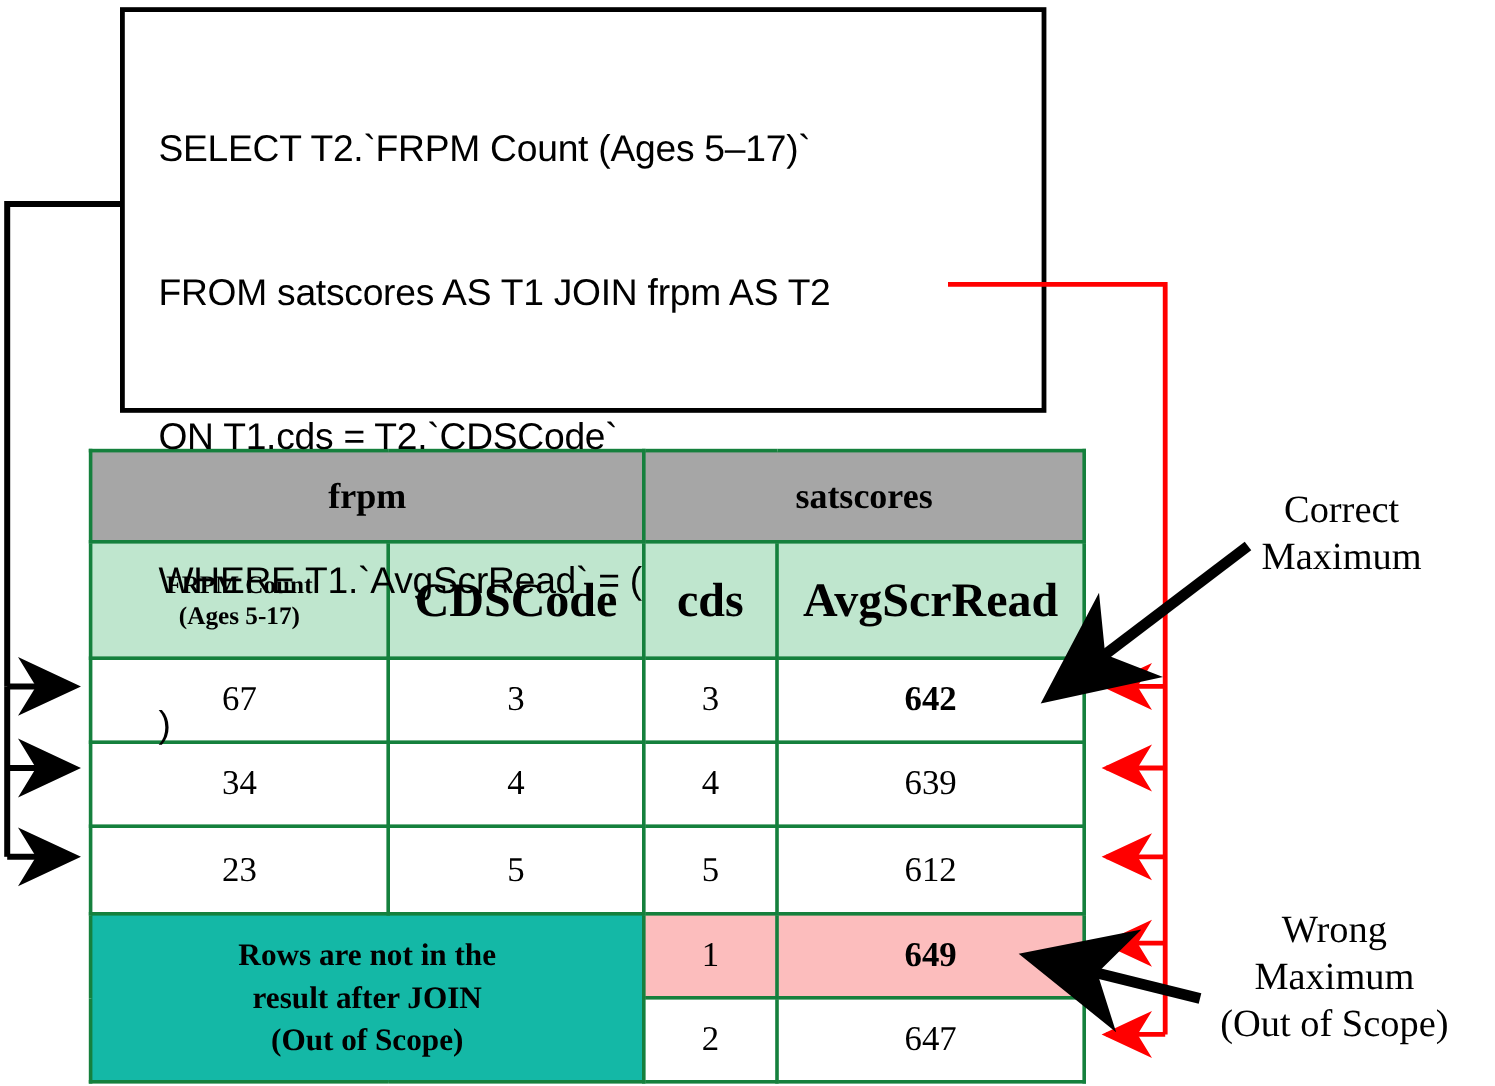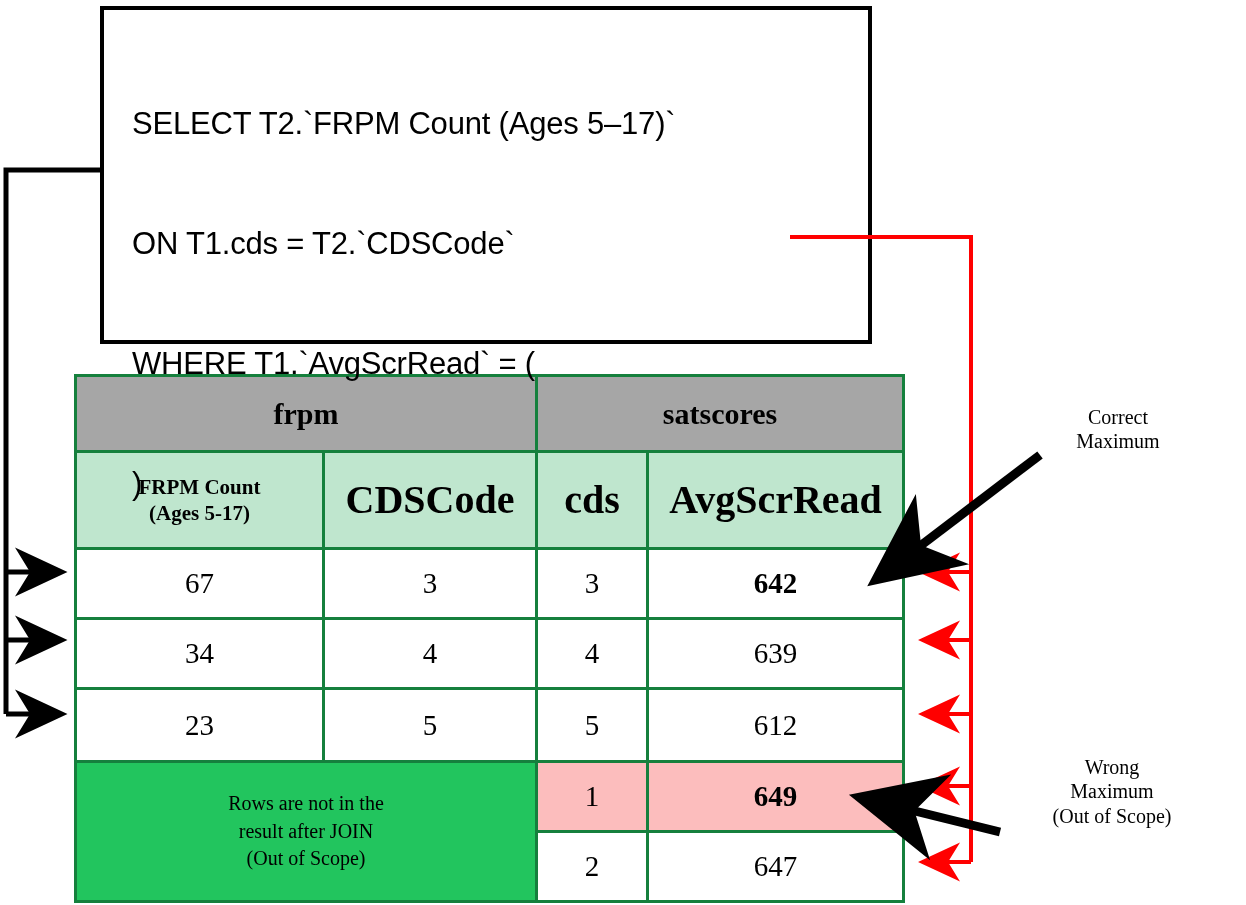--- a/index.html
+++ b/index.html
@@ -86,58 +86,60 @@
   .data-cell {
     font-size: 29px;
     height: 67px;
     background: #ffffff;
   }
   .data-cell.tall { height: 70px; }
   .data-cell.bold { font-weight: bold; }
   .pink { background: #fcbdbd; }
   .muted { color: #808080; }
   .oos-note {
-    font-size: 20px;
+    font-size: 26px;
     line-height: 1.38;
-    background: #22c55e;
+    background: #14b8a6;
+    font-weight: bold;
   }
   .row-pink { height: 70px; }
   .row-last { height: 68px; }
 
   
   #overlay {
     position: absolute;
     left: 0; top: 0;
     width: 1246px;
     height: 905px;
     z-index: 6;
     pointer-events: none;
   }
 
   
   .annot {
     position: absolute;
     font-family: "Liberation Serif", serif;
-    font-size: 20px;
+    font-size: 32px;
     line-height: 1.22;
     color: #000000;
     text-align: center;
     z-index: 7;
   }
   #annot-correct { left: 1000px; top: 405px; width: 236px; }
   #annot-wrong   { left: 978px;  top: 755px; width: 268px; }
 </style>
 </head>
 <body>
 
 <div id="canvas">
 
   <div id="sql-box">
     <div id="sql-code">
       <span class="sql-line"><span>SELECT T2.`FRPM Count (Ages 5–17)`</span></span>
+      <span class="sql-line"><span>FROM satscores AS T1 JOIN frpm AS T2</span></span>
       <span class="sql-line"><span>ON T1.cds = T2.`CDSCode`</span></span>
       <span class="sql-line"><span>WHERE T1.`AvgScrRead` = (</span></span>
       <span class="sql-line"><span>)</span></span>
     </div>
   </div>
 
   <table id="data-table">
     <colgroup>
       <col style="width:248px">
       <col style="width:213px">

